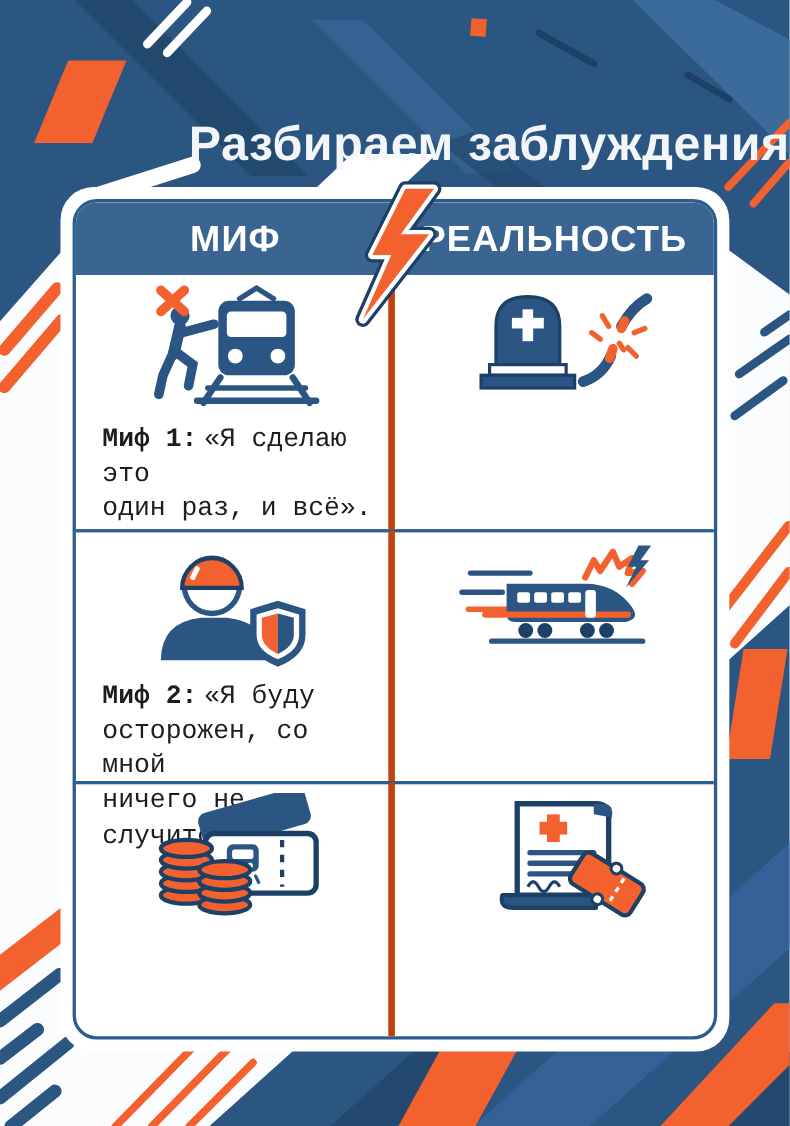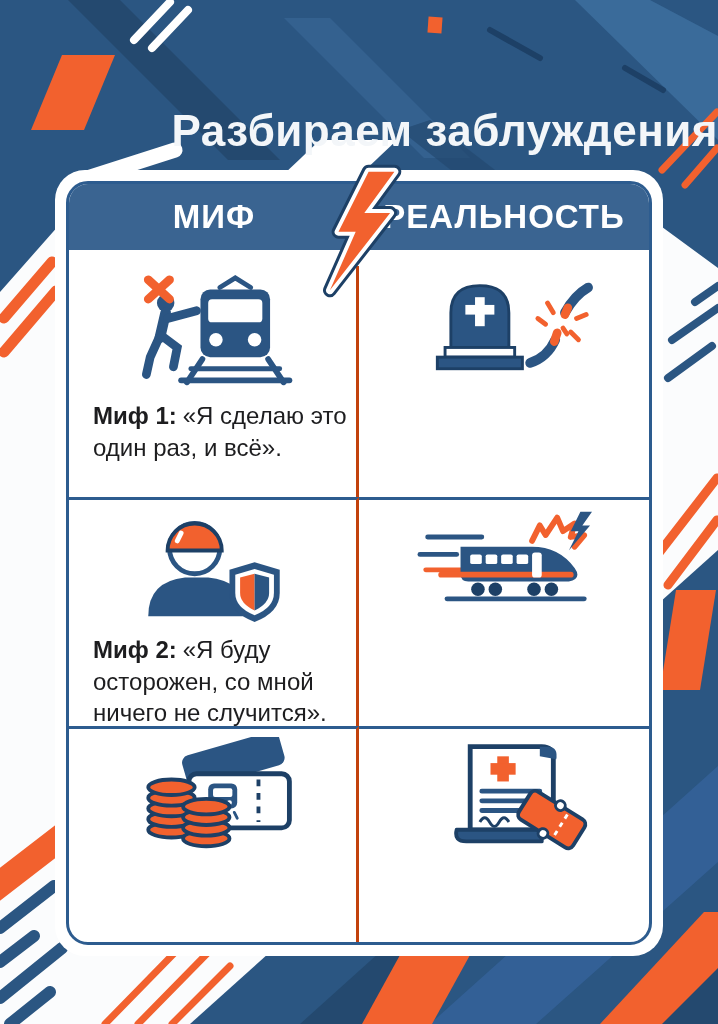--- a/index.html
+++ b/index.html
@@ -12,29 +12,29 @@
     position:absolute;left:0;top:58px;width:100%;z-index:5;
     text-align:right;color:#f3f6f9;font-size:44px;font-weight:bold;letter-spacing:0.5px;margin-top:48px;
   }
   .card{
     position:absolute;left:55px;top:170px;width:608px;height:786px;z-index:10;
     background:#ffffff;border-radius:30px;padding:11px;box-sizing:border-box;
   }
   .card-inner{
     width:100%;height:100%;box-sizing:border-box;background:#ffffff;
     border:3px solid #2d5c8f;border-radius:22px;overflow:hidden;
-    display:flex;flex-direction:column;gap:16px;
+    display:flex;flex-direction:column;
   }
   .band{flex:0 0 66px;background:#3a6491;display:flex;}
   .band-half{flex:1;display:flex;align-items:center;justify-content:center;
     color:#ffffff;font-weight:bold;font-size:33px;letter-spacing:1px;}
   .bolt{position:absolute;left:317px;top:163px;z-index:20;}
   .grid{flex:1;display:grid;grid-template-columns:1fr 1fr;grid-template-rows:231px 229px auto;}
   .cell{box-sizing:border-box;padding:6px 8px 8px 24px;display:flex;flex-direction:column;}
-  .cell.bR{border-right:3px solid #c2410c;}
+  .cell.bR{border-right:6px solid #c2410c;font-family:Liberation Mono, monospace;}
   .cell.bT{border-top:3px solid #2d5c8f;}
   .icon-wrap{flex:0 0 120px;display:flex;align-items:center;justify-content:center;padding-right:14px;}
   .cell-text{margin-top:8px;font-size:24px;line-height:1.32;color:#1d1d1f;max-width:258px;}
   .cell-text .lead{font-weight:bold;margin-right:6px;}
   .cell-text .body-txt{white-space:pre-line;}
 </style>
 </head>
 <body>
 
 <div class="poster">

